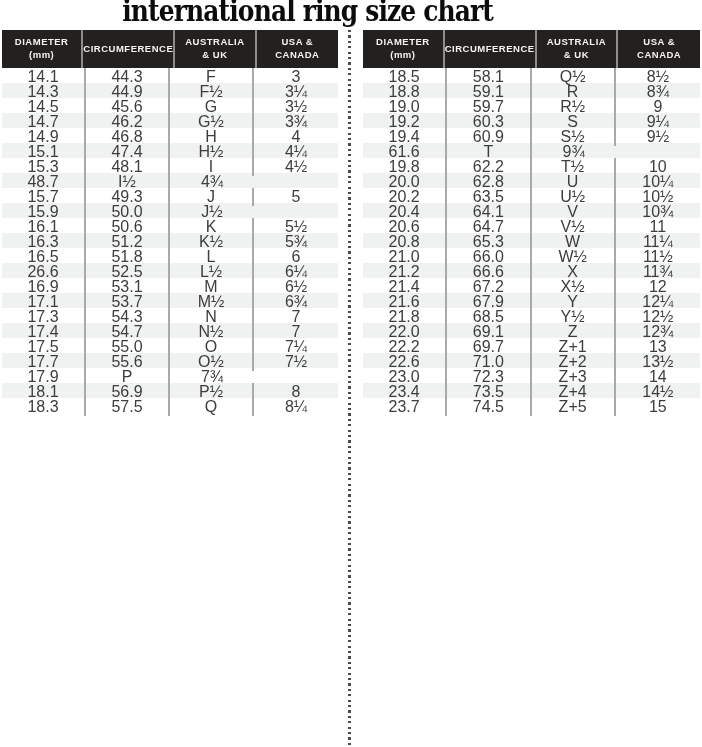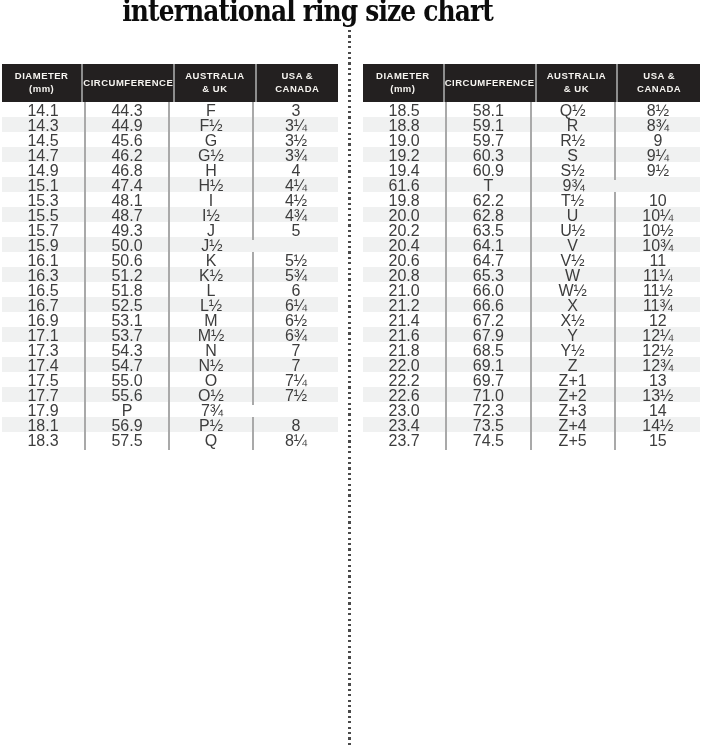--- a/index.html
+++ b/index.html
@@ -9,21 +9,21 @@
   }
   .title-wrap{
     position:absolute;top:-6px;left:0;width:616px;text-align:center;
   }
   .title{
     display:inline-block;
     font-family:"DejaVu Serif",serif;font-weight:700;font-size:29px;line-height:34px;
     color:#0c0c0c;letter-spacing:-1px;transform:scaleX(0.86);transform-origin:center;
     white-space:nowrap;
   }
-  .ring-table{position:absolute;top:30px;margin-top:34px;}
+  .ring-table{position:absolute;top:30px;}
   .ring-table.left{left:2px;width:336px;}
   .ring-table.right{left:363px;width:337px;}
   .thead{
     display:grid;grid-template-columns:1fr 1fr 1fr 1fr;height:38px;
     background:#232020;
   }
   .hcell{
     display:flex;flex-direction:column;justify-content:center;align-items:center;
     color:#f6f4f0;font-size:9.5px;font-weight:700;letter-spacing:0.5px;
     line-height:1.35;text-align:center;border-right:2px solid #8d8d8d;
@@ -107,21 +107,20 @@
         <div class="cell">H½</div>
         <div class="cell">4¼</div>
       </div>
       <div class="row">
         <div class="cell">15.3</div>
         <div class="cell">48.1</div>
         <div class="cell">I</div>
         <div class="cell">4½</div>
       </div>
       <div class="row stripe">
-        <div class="cell">15.5</div>
         <div class="cell">48.7</div>
         <div class="cell">I½</div>
         <div class="cell">4¾</div>
       </div>
       <div class="row">
         <div class="cell">15.7</div>
         <div class="cell">49.3</div>
         <div class="cell">J</div>
         <div class="cell">5</div>
       </div>
@@ -142,21 +141,21 @@
         <div class="cell">K½</div>
         <div class="cell">5¾</div>
       </div>
       <div class="row">
         <div class="cell">16.5</div>
         <div class="cell">51.8</div>
         <div class="cell">L</div>
         <div class="cell">6</div>
       </div>
       <div class="row stripe">
-        <div class="cell">16.7</div>
+        <div class="cell">26.6</div>
         <div class="cell">52.5</div>
         <div class="cell">L½</div>
         <div class="cell">6¼</div>
       </div>
       <div class="row">
         <div class="cell">16.9</div>
         <div class="cell">53.1</div>
         <div class="cell">M</div>
         <div class="cell">6½</div>
       </div>

